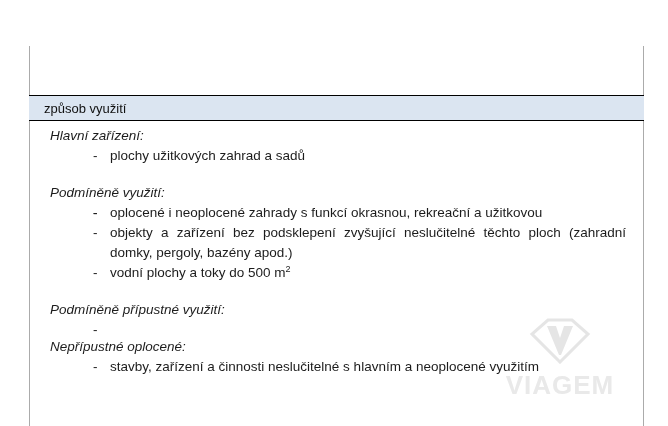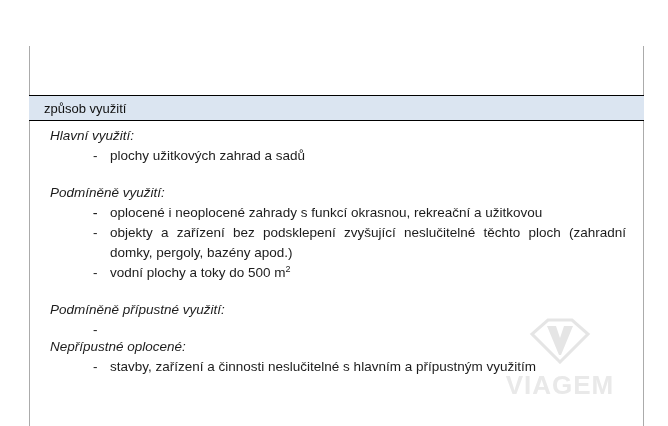--- a/index.html
+++ b/index.html
@@ -125,21 +125,21 @@
     <svg width="64" height="48" viewBox="0 0 64 48">
       <polygon points="20,4 44,4 60,18 32,46 4,18" fill="none" stroke="#e5e5e5" stroke-width="3"></polygon>
       <path d="M 19,10 L 31,39 L 33,39 L 45,10 L 36,10 L 32,22 L 28,10 Z" fill="#e5e5e5"></path>
     </svg>
     <div class="brand">VIAGEM</div>
   </div>
 
   <div class="content">
 
     <div class="section">
-      <div class="section-heading">Hlavní využití:</div>
+      <div class="section-heading">Hlavní zařízení:</div>
       <div class="list-item">
         <span class="dash">-</span>
         <span>plochy užitkových zahrad a sadů</span>
       </div>
     </div>
 
     <div class="section">
       <div class="section-heading">Podmíněně využití:</div>
       <div class="list-item">
         <span class="dash">-</span>
@@ -162,18 +162,18 @@
       <div class="section-heading">Podmíněně přípustné využití:</div>
       <div class="list-item">
         <span class="dash">-</span>
       </div>
     </div>
 
     <div class="section">
       <div class="section-heading">Nepřípustné oplocené:</div>
       <div class="list-item">
         <span class="dash">-</span>
-        <span>stavby, zařízení a činnosti neslučitelné s hlavním a přípustným využitím</span>
+        <span>stavby, zařízení a činnosti neslučitelné s hlavním a neoplocené využitím</span>
       </div>
     </div>
 
   </div>
 </div>
 
 </body></html>

